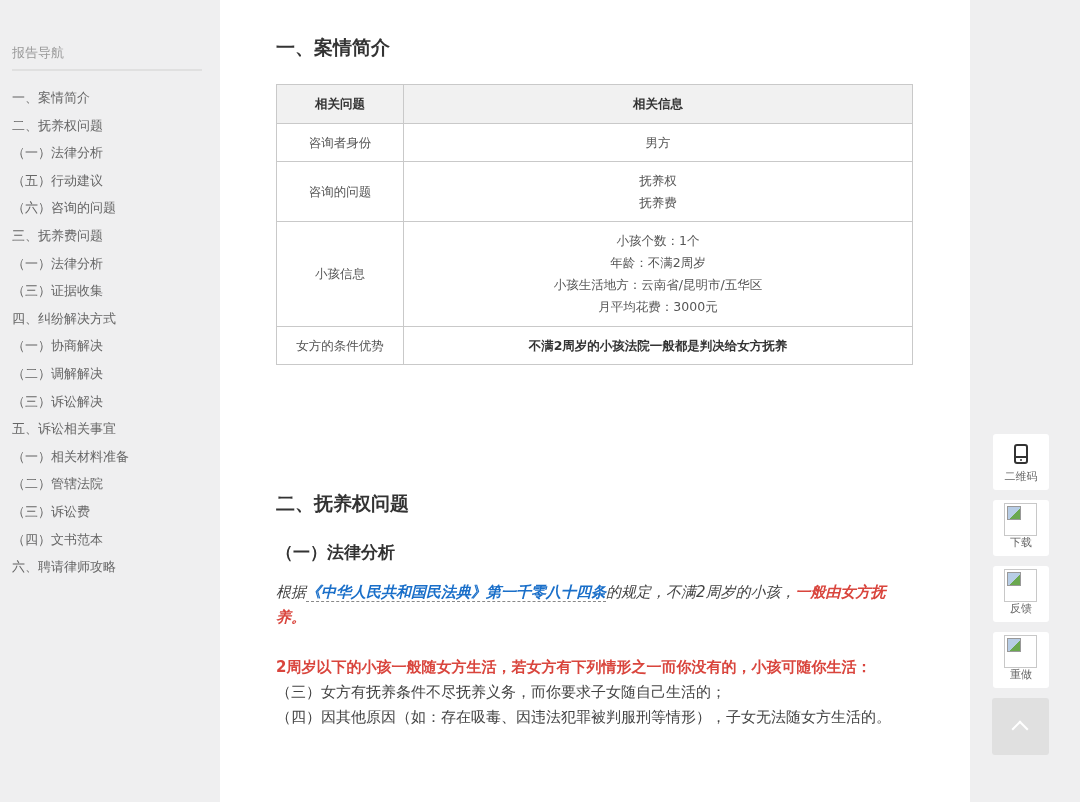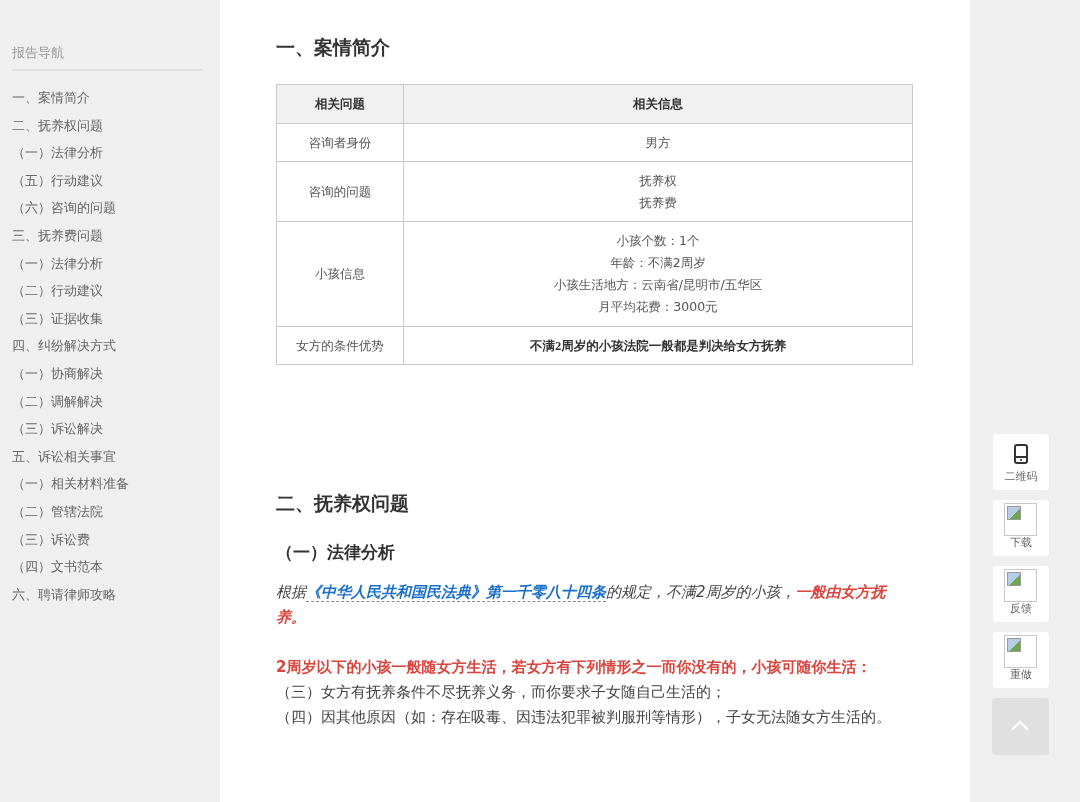--- a/index.html
+++ b/index.html
@@ -42,21 +42,21 @@
     position: absolute; left: 56px; top: 76px;
     width: 637px; border-collapse: collapse;
     font-size: 12.5px; color: #555; margin-top: 8px;
   }
   .case-table th, .case-table td {
     border: 1px solid #c9c9c9; text-align: center; vertical-align: middle;
     line-height: 22px;
   }
   .case-table th { background: #f1f1f1; font-weight: bold; color: #333; height: 39px; }
   .case-table td.q { width: 127px; padding: 0 6px; }
-  .case-table td.bold { font-weight: bold; color: #333; font-family: Liberation Serif, serif; }
+  .case-table td.bold { font-weight: bold; color: #333; }
   .case-table td.top { vertical-align: top; padding-top: 8px; }
   .h2-custody { position: absolute; left: 56px; top: 491px; }
   .h3 { position: absolute; left: 56px; top: 541px; font-size: 17px; font-weight: bold; color: #333; }
   .para { position: absolute; left: 56px; width: 620px; font-size: 15px; line-height: 25px; color: #444; }
   .p1 { top: 580px; font-style: italic; }
   .law-link {
     color: #1a6fc9; font-weight: bold; border-bottom: 1px dashed #888; cursor: pointer; text-decoration: none;
   }
   .red { color: #d9453d; font-weight: bold; }
   .p2 { top: 655px; }
@@ -100,21 +100,20 @@
 <div class="sidebar">
   <div class="sidebar-title">报告导航</div>
   <div class="sidebar-divider"></div>
   <div class="nav-item">一、案情简介</div>
   <div class="nav-item">二、抚养权问题</div>
   <div class="nav-item sub">（一）法律分析</div>
   <div class="nav-item sub">（五）行动建议</div>
   <div class="nav-item sub">（六）咨询的问题</div>
   <div class="nav-item">三、抚养费问题</div>
   <div class="nav-item sub">（一）法律分析</div>
-  <div class="nav-item sub">（二）行动建议</div>
   <div class="nav-item sub">（三）证据收集</div>
   <div class="nav-item">四、纠纷解决方式</div>
   <div class="nav-item sub">（一）协商解决</div>
   <div class="nav-item sub">（二）调解解决</div>
   <div class="nav-item sub">（三）诉讼解决</div>
   <div class="nav-item">五、诉讼相关事宜</div>
   <div class="nav-item sub">（一）相关材料准备</div>
   <div class="nav-item sub">（二）管辖法院</div>
   <div class="nav-item sub">（三）诉讼费</div>
   <div class="nav-item sub">（四）文书范本</div>

